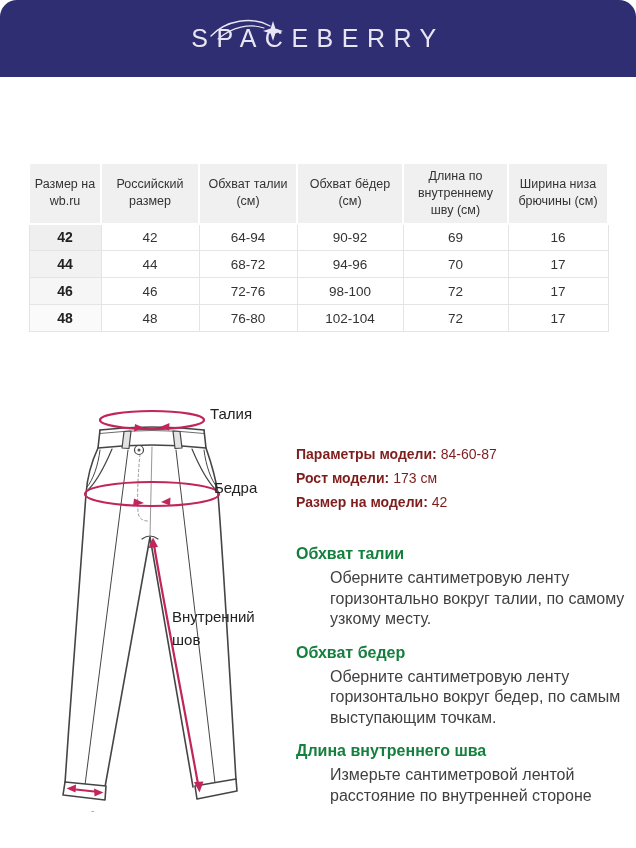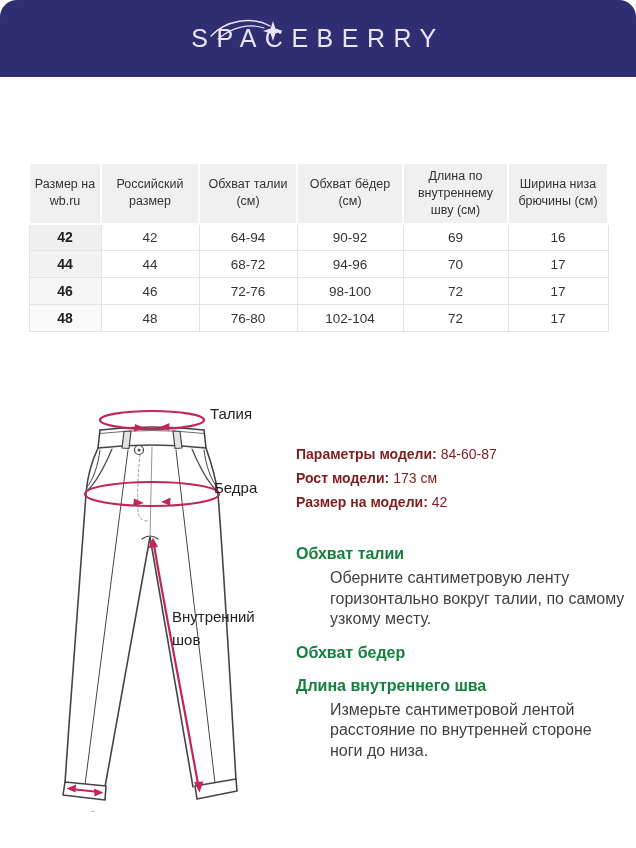--- a/index.html
+++ b/index.html
@@ -184,20 +184,21 @@
         <div class="model-line"><span class="lbl">Рост модели:</span><span class="val"> 173 см</span></div>
         <div class="model-line"><span class="lbl">Размер на модели:</span><span class="val"> 42</span></div>
       </div>
     <div id="guide" class="guide">
         <div class="guide-section">
           <h3>Обхват талии</h3>
           <p>Оберните сантиметровую ленту горизонтально вокруг талии, по самому узкому месту.</p>
         </div>
         <div class="guide-section">
           <h3>Обхват бедер</h3>
+          <p>Оберните сантиметровую ленту горизонтально вокруг бедер, по самым выступающим точкам.</p>
         </div>
         <div class="guide-section">
           <h3>Длина внутреннего шва</h3>
           <p>Измерьте сантиметровой лентой расстояние по внутренней стороне ноги до низа.</p>
         </div>
       </div>
   </div>
 
 </div>
 

